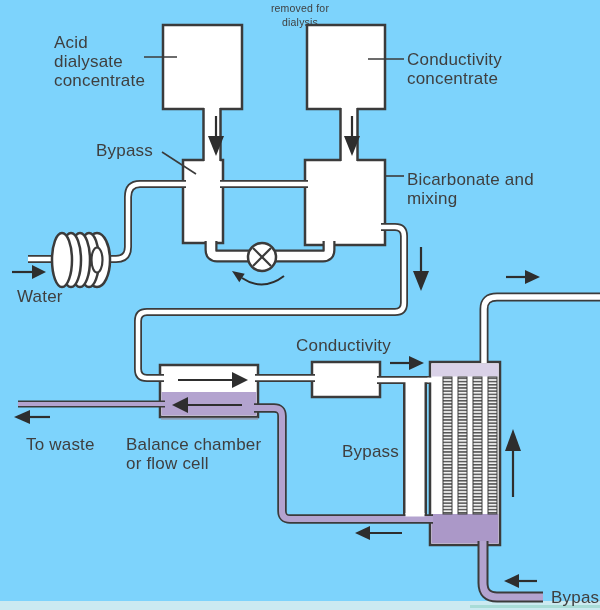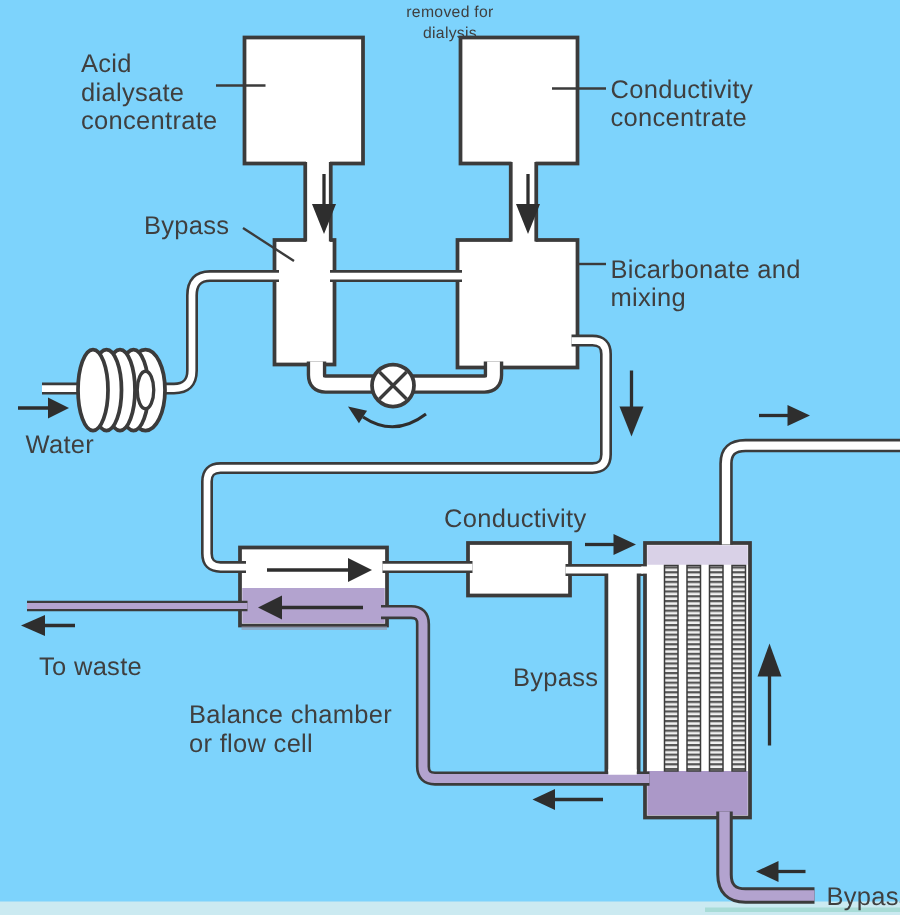--- a/index.html
+++ b/index.html
@@ -233,18 +233,18 @@
 dialysate
 concentrate</div>
 <div class="lbl" style="left:407px;top:50px;">Conductivity
 concentrate</div>
 <div class="lbl" style="left:96px;top:141px;">Bypass</div>
 <div class="lbl" style="left:407px;top:170px;">Bicarbonate and
 mixing</div>
 <div class="lbl" style="left:17px;top:287px;text-align:right;">Water</div>
 <div class="lbl" style="left:296px;top:336px;">Conductivity</div>
 <div class="lbl" style="left:26px;top:435px;">To waste</div>
-<div class="lbl" style="left:126px;top:435px;margin-top:32px;">Balance chamber
+<div class="lbl" style="left:126px;top:435px;">Balance chamber
 or flow cell</div>
 <div class="lbl" style="left:342px;top:442px;">Bypass</div>
 <div class="lbl" style="left:551px;top:588px;">Bypass</div>
 
 </div>
 
 </body></html>

